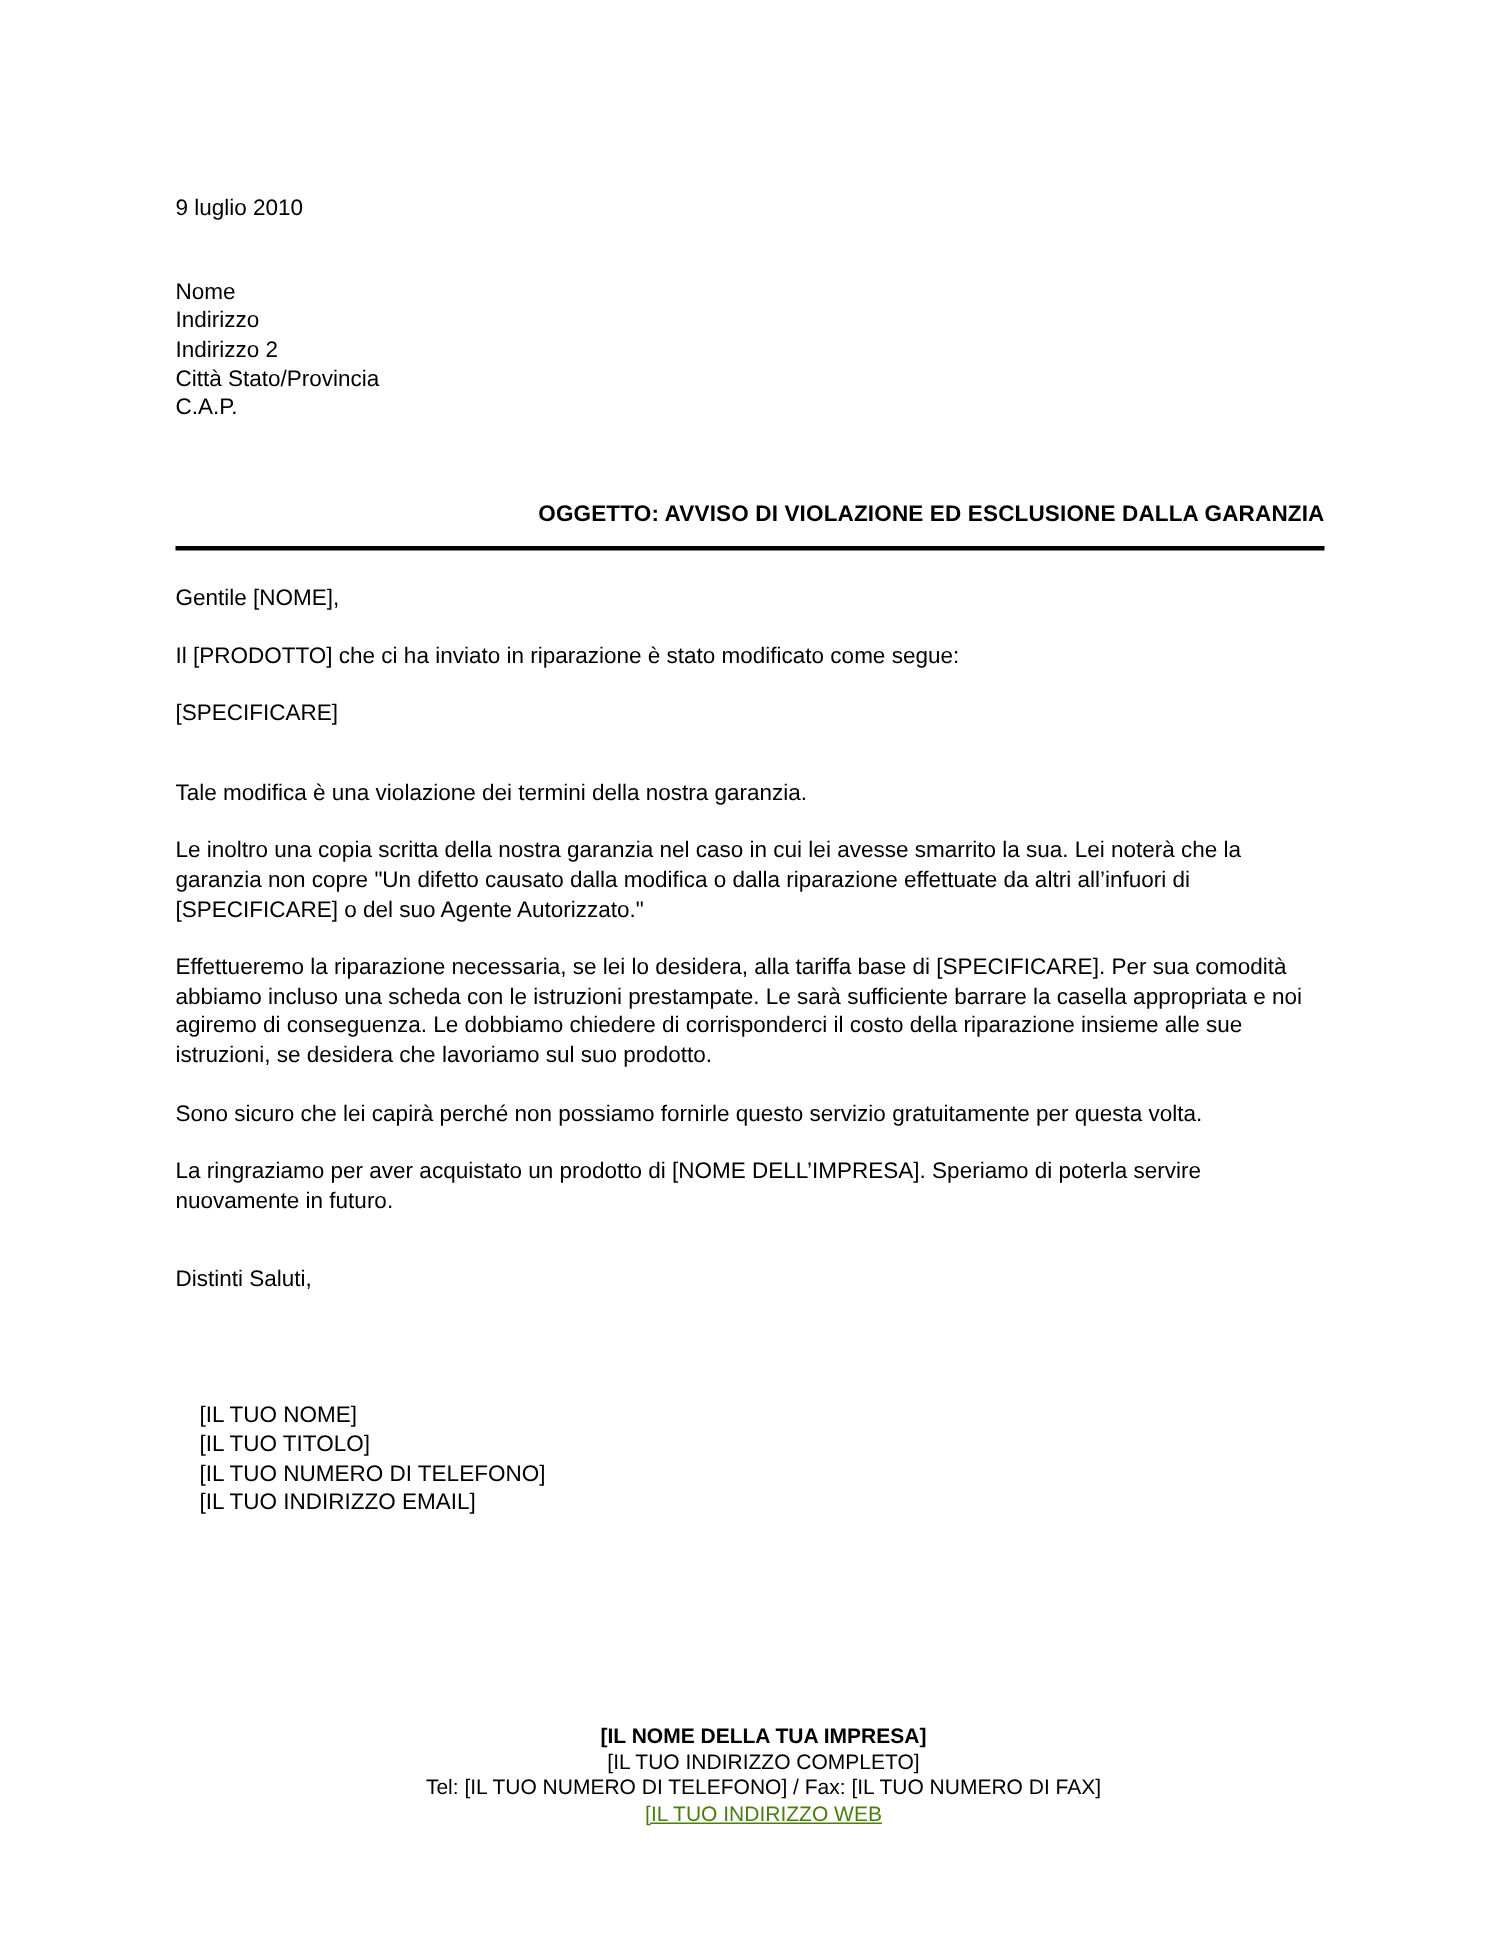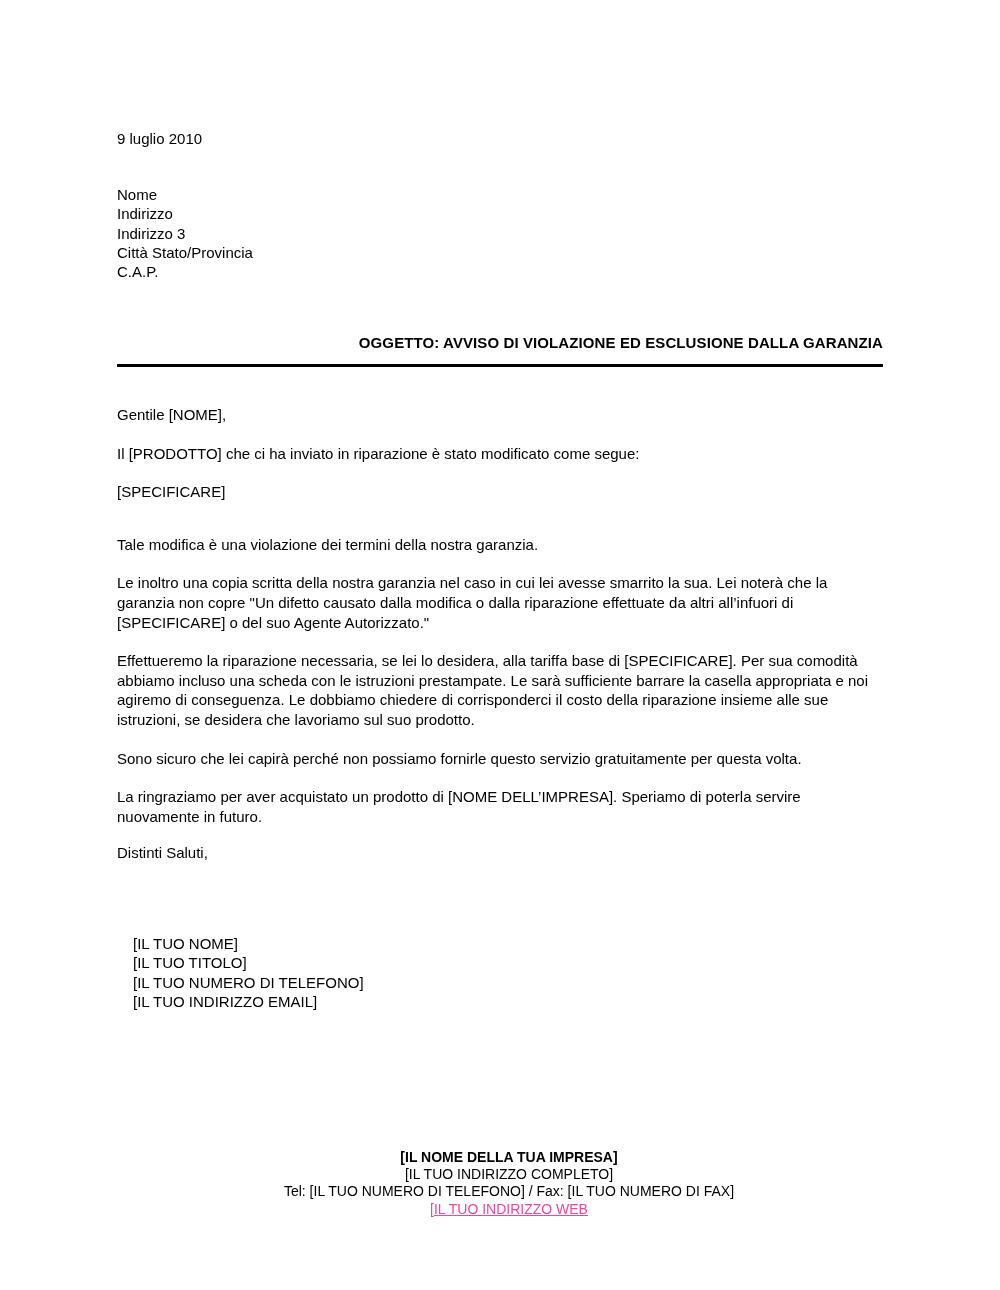--- a/index.html
+++ b/index.html
@@ -63,21 +63,20 @@
     height: 3px;
     background: #000000;
   }
   .body-block {
     position: absolute;
     left: 0;
     top: 389px;
     width: 766px;
     font-size: 15px;
     line-height: 19.6px;
-    margin-top: 16px;
   }
   .body-block p {
     margin: 0 0 19px 0;
     text-align: left;
   }
   .body-block p.tight-gap {
     margin-bottom: 19px;
   }
   .body-block p.wide-gap {
     margin-bottom: 33px;
@@ -112,37 +111,37 @@
     line-height: 17.2px;
   }
   .footer-block div {
     white-space: nowrap;
     padding-left: 18px;
   }
   .footer-company {
     font-weight: bold;
   }
   .footer-web-link {
-    color: #ec4899;
+    color: #4d7c0f;
     text-decoration: underline;
     cursor: pointer;
   }
 </style>
 </head>
 <body>
 
 <div class="page">
   <div class="content">
 
     <div class="date-line">9 luglio 2010</div>
 
     <div class="address-block">
       <div>Nome</div>
       <div>Indirizzo</div>
-      <div>Indirizzo 3</div>
+      <div>Indirizzo 2</div>
       <div>Città Stato/Provincia</div>
       <div>C.A.P.</div>
     </div>
 
     <div class="subject-block">
       <div class="subject-line">OGGETTO: AVVISO DI VIOLAZIONE ED ESCLUSIONE DALLA GARANZIA</div>
       <div class="subject-rule"></div>
     </div>
 
     <div class="body-block">

